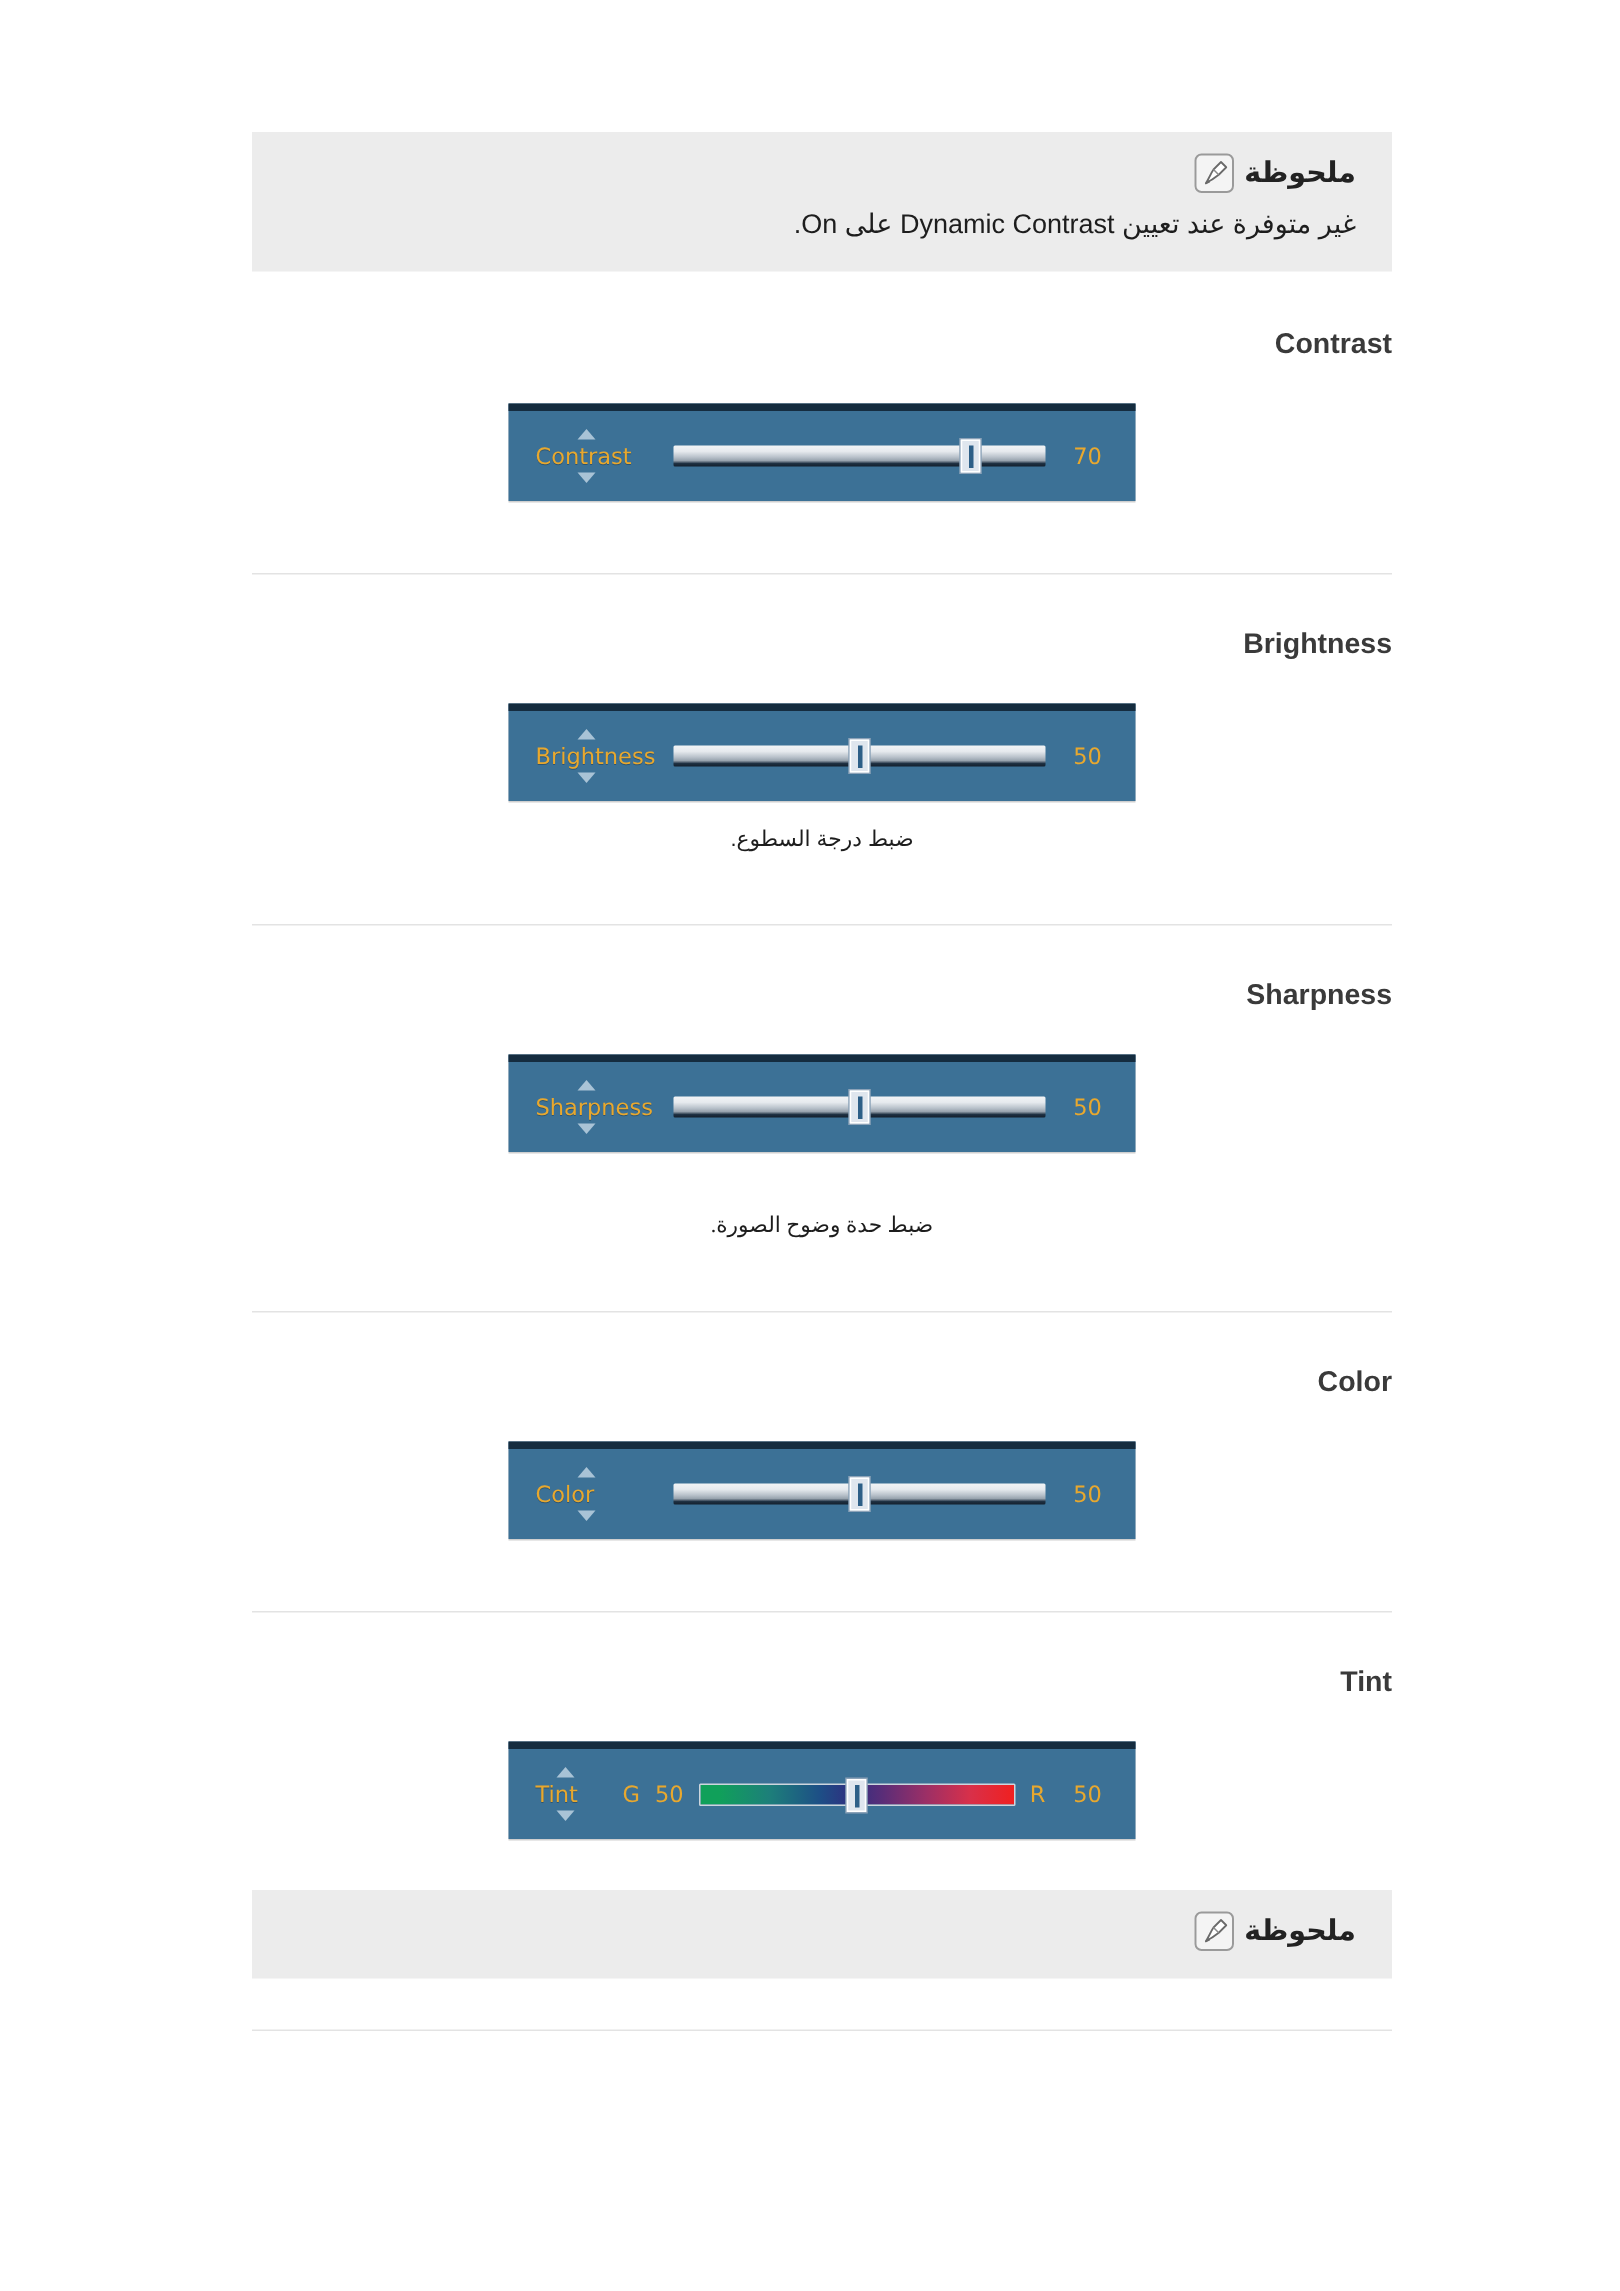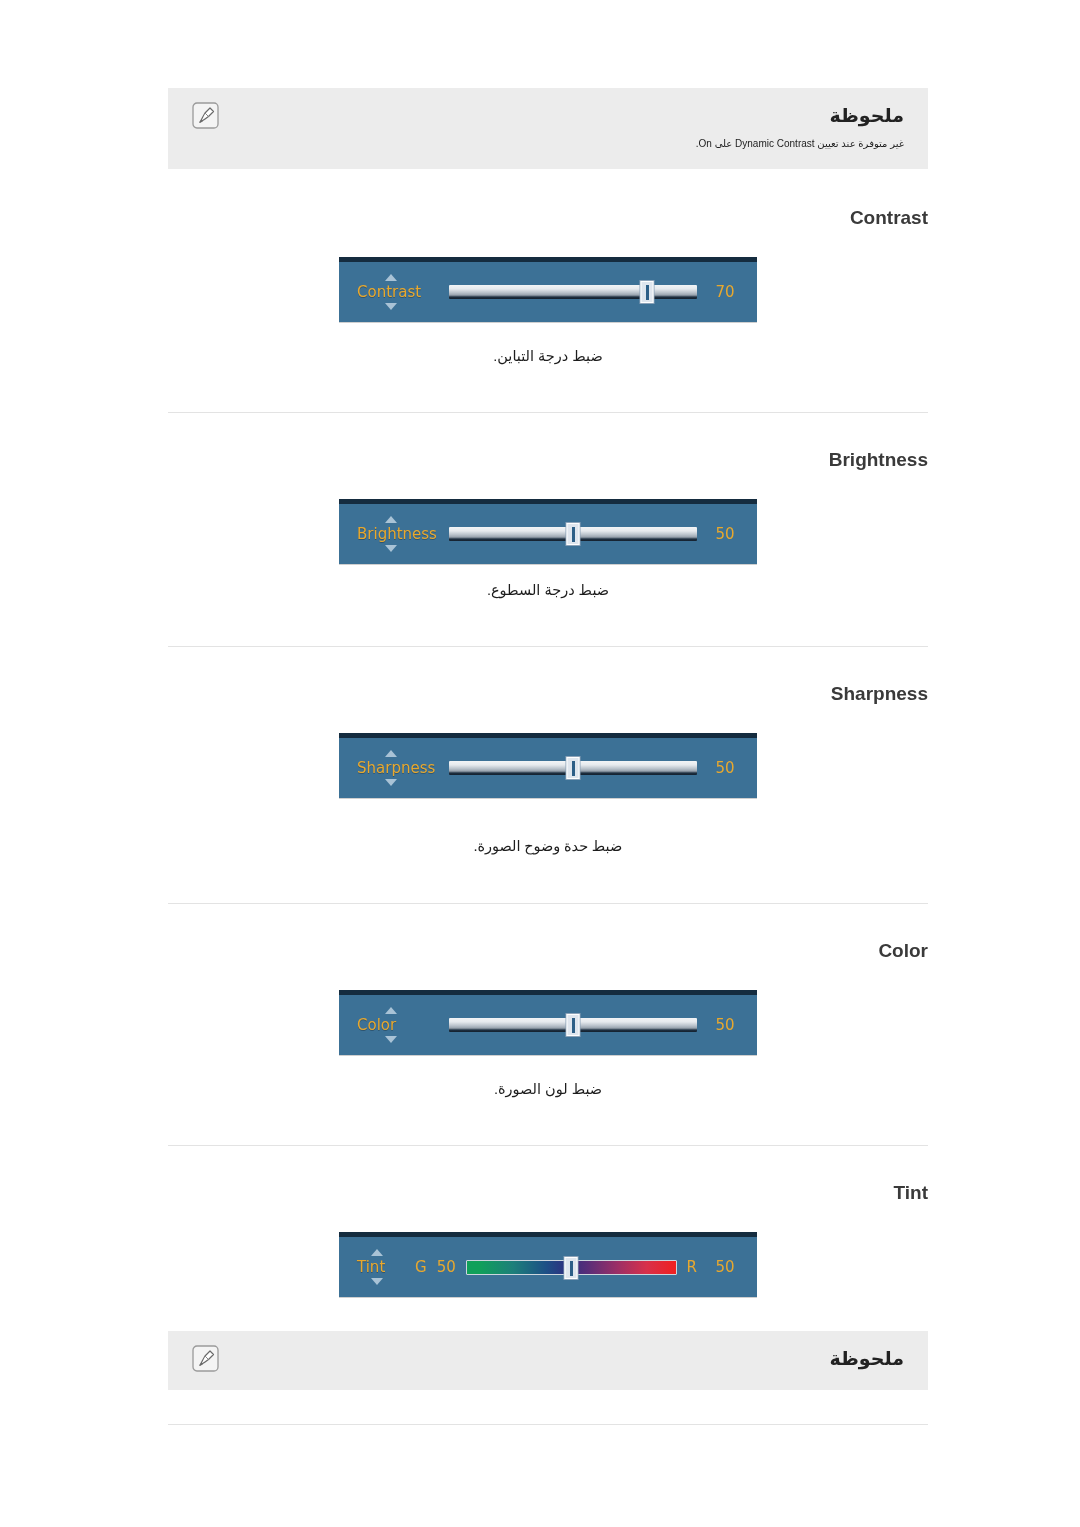--- a/index.html
+++ b/index.html
@@ -38,38 +38,38 @@
     padding: 14px 24px 18px 24px;
     box-sizing: border-box;
     width: 760px;
     direction: rtl;
     text-align: right;
   }
   .note-head {
     display: flex;
     flex-direction: row;
     align-items: center;
-    justify-content: space-between;
+    justify-content: flex-start;
     gap: 6px;
   }
   .note-title {
     font-size: 19px;
     font-weight: bold;
     color: #222222;
     letter-spacing: 0;
   }
   .note-icon {
     width: 27px;
     height: 27px;
     display: inline-block;
     flex: 0 0 auto;
   }
   .note-body {
     margin-top: 7px;
-    font-size: 10px;
+    font-size: 18px;
     color: #1d1d1d;
     line-height: 1.5;
     direction: rtl;
     text-align: right;
   }
 
   
   .divider {
     height: 1px;
     background: #e3e3e3;
@@ -249,21 +249,20 @@
             <div class="track-wrap">
               <div class="track">
                 <span class="handle" style="left:80%;"></span>
               </div>
             </div>
             <span class="osd-value">70</span>
           </div>
         </div>
       </div>
 
-      <div class="section-desc" style="margin-top:26px;">ضبط درجة التباين.</div>
       <div class="divider" style="margin-top:48px;"></div>
     </div>
 
     <div class="section">
       <div class="section-title" style="margin-top:36px;">Brightness</div>
 
       <div class="osd" style="margin-top:28px;">
         <div class="osd-inner">
           <div class="osd-labelcol">
             <span class="arrow-up"></span>
@@ -324,21 +323,20 @@
             <div class="track-wrap">
               <div class="track">
                 <span class="handle" style="left:50%;"></span>
               </div>
             </div>
             <span class="osd-value">50</span>
           </div>
         </div>
       </div>
 
-      <div class="section-desc" style="margin-top:26px;">ضبط لون الصورة.</div>
       <div class="divider" style="margin-top:48px;"></div>
     </div>
 
     <div class="section">
       <div class="section-title" style="margin-top:36px;">Tint</div>
 
       <div class="osd" style="margin-top:28px;">
         <div class="osd-inner">
           <div class="osd-labelcol" style="width:58px;">
             <span class="arrow-up" style="margin-left:14px;"></span>

